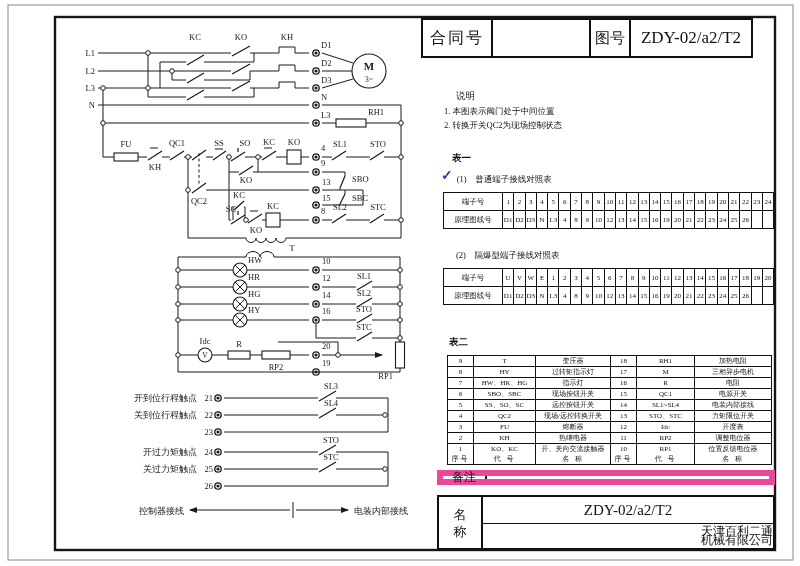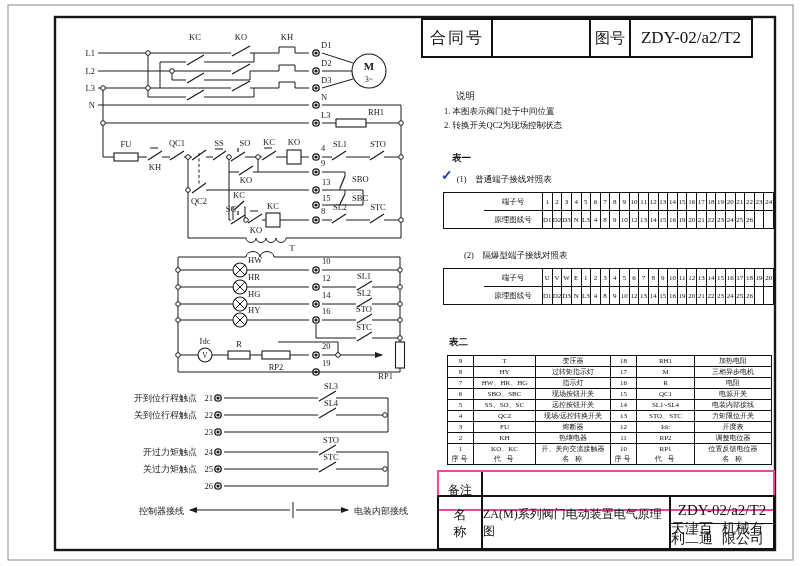--- a/index.html
+++ b/index.html
@@ -17,56 +17,56 @@
   .tb-cell{border-right:2px solid #111;display:flex;align-items:center;justify-content:center;}
   .tb-cell:last-child{border-right:none;}
   .tb-contract{width:68px;font-size:16px;letter-spacing:2px;}
   .tb-empty{width:96px;}
   .tb-dwglabel{width:38px;font-size:15px;}
   .tb-dwgno{flex:1;font-size:17px;}
 
   .note-heading{left:456px;top:90px;font-size:9.5px;font-weight:normal;}
   .note-line{font-size:8.5px;left:444px;}
   .cap{font-size:9.5px;font-weight:bold;}
-  .subcap{font-size:8.5px;margin-left:8px;}
+  .subcap{font-size:8.5px;}
   .checkrow{left:441px;top:170px;display:flex;align-items:flex-start;}
   .check{color:#2b3f9f;font-size:14px;line-height:12px;margin-right:4px;font-weight:bold;}
   .subcap-inline{font-size:8.5px;padding-top:4px;}
 
   
-  .ttable{border:1.5px solid #111;width:331px;padding-left:40px;}
+  .ttable{border:1.5px solid #111;width:331px;}
   .trow{display:flex;height:17px;}
   .trow + .trow{border-top:1px solid #111;}
   .th{width:58px;border-right:1px solid #111;display:flex;align-items:center;justify-content:center;
       font-size:7.5px;}
   .tcells{flex:1;display:flex;}
   .tc{flex:1;border-right:1px solid #111;display:flex;align-items:center;justify-content:center;
       font-size:7px;}
   .tc:last-child{border-right:none;}
 
   
   .ctable{left:447px;top:355px;width:325px;border:1.5px solid #111;}
   .t2row{display:flex;height:10px;border-bottom:1px solid #111;}
   .t2row:last-child{border-bottom:none;}
   .t2c{border-right:1px solid #111;display:flex;align-items:center;justify-content:center;
        font-size:7px;white-space:nowrap;overflow:hidden;}
   .t2c:last-child{border-right:none;}
   .c1{width:25px;}.c2{width:61px;}.c3{width:74px;}.c4{width:25px;}.c5{width:57px;}.c6{flex:1;}
   .t2head .t2c{font-size:7px;letter-spacing:2px;}
 
   
-  .remark{left:437px;top:470px;width:338px;height:41px;display:flex;border:2px solid #ec4899;}
+  .remark{left:437px;top:470px;width:338px;height:15px;display:flex;border:6px solid #ec4899;}
   .remark-label{width:42px;border-right:2px solid #111;display:flex;align-items:center;justify-content:center;font-size:12px;}
   .remark-text{flex:1;display:flex;align-items:center;justify-content:center;font-size:9.5px;letter-spacing:3px;}
   .nameblock{left:437px;top:495px;width:338px;height:55px;display:flex;border:2px solid #111;}
   .name-label{width:42px;border-right:2px solid #111;display:flex;flex-direction:column;align-items:center;justify-content:center;font-size:13px;line-height:17px;}
   .name-text{width:186px;border-right:2px solid #111;display:flex;align-items:center;justify-content:center;font-size:12px;}
   .name-right{flex:1;display:flex;flex-direction:column;}
   .name-dwg{height:26px;border-bottom:1.5px solid #111;display:flex;align-items:center;justify-content:center;font-size:15px;}
-  .name-company{flex:1;display:flex;flex-direction:row;align-items:flex-start;justify-content:center;font-size:14px;line-height:9.5px;}
+  .name-company{flex:1;display:flex;flex-direction:column;align-items:flex-end;justify-content:center;font-size:12px;line-height:9.5px;}
 </style>
 </head>
 <body>
 
 <div class="page">
 
 <svg class="schematic" width="800" height="566" viewBox="0 0 800 566">
   <defs>
     <g id="term">
       <circle r="3.2" fill="none" stroke="#1a1a1a" stroke-width="1.3"></circle>
@@ -548,21 +548,20 @@
 
 <div class="abs remark">
   <div class="remark-label">备注</div>
 </div>
 
 <div class="abs nameblock">
   <div class="name-label">
     <span>名</span>
     <span>称</span>
   </div>
-  <div class="name-text">ZA(M)系列阀门电动装置电气原理图</div>
   <div class="name-right">
     <div class="name-dwg">ZDY-02/a2/T2</div>
     <div class="name-company">
       <span>天津百利二通</span>
       <span>机械有限公司</span>
     </div>
   </div>
 </div>
 
 </div>

